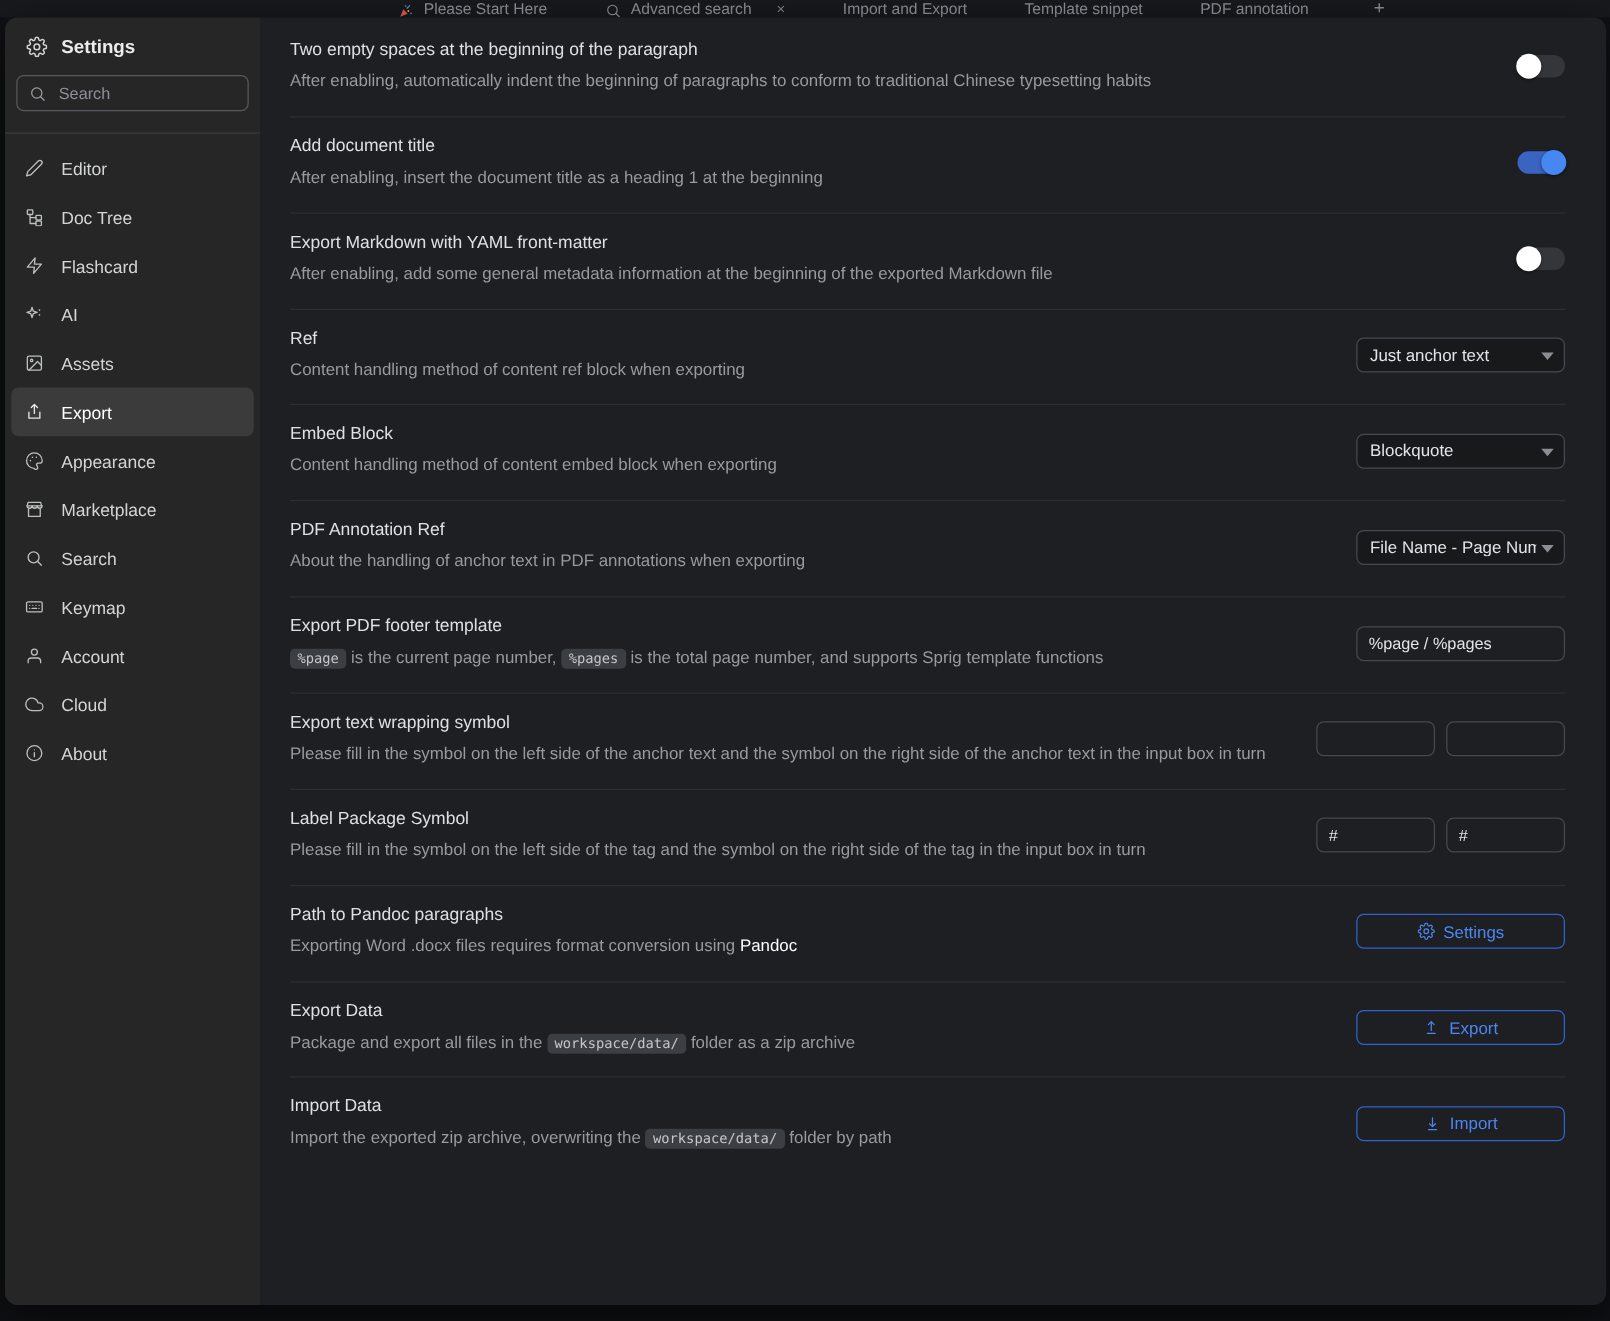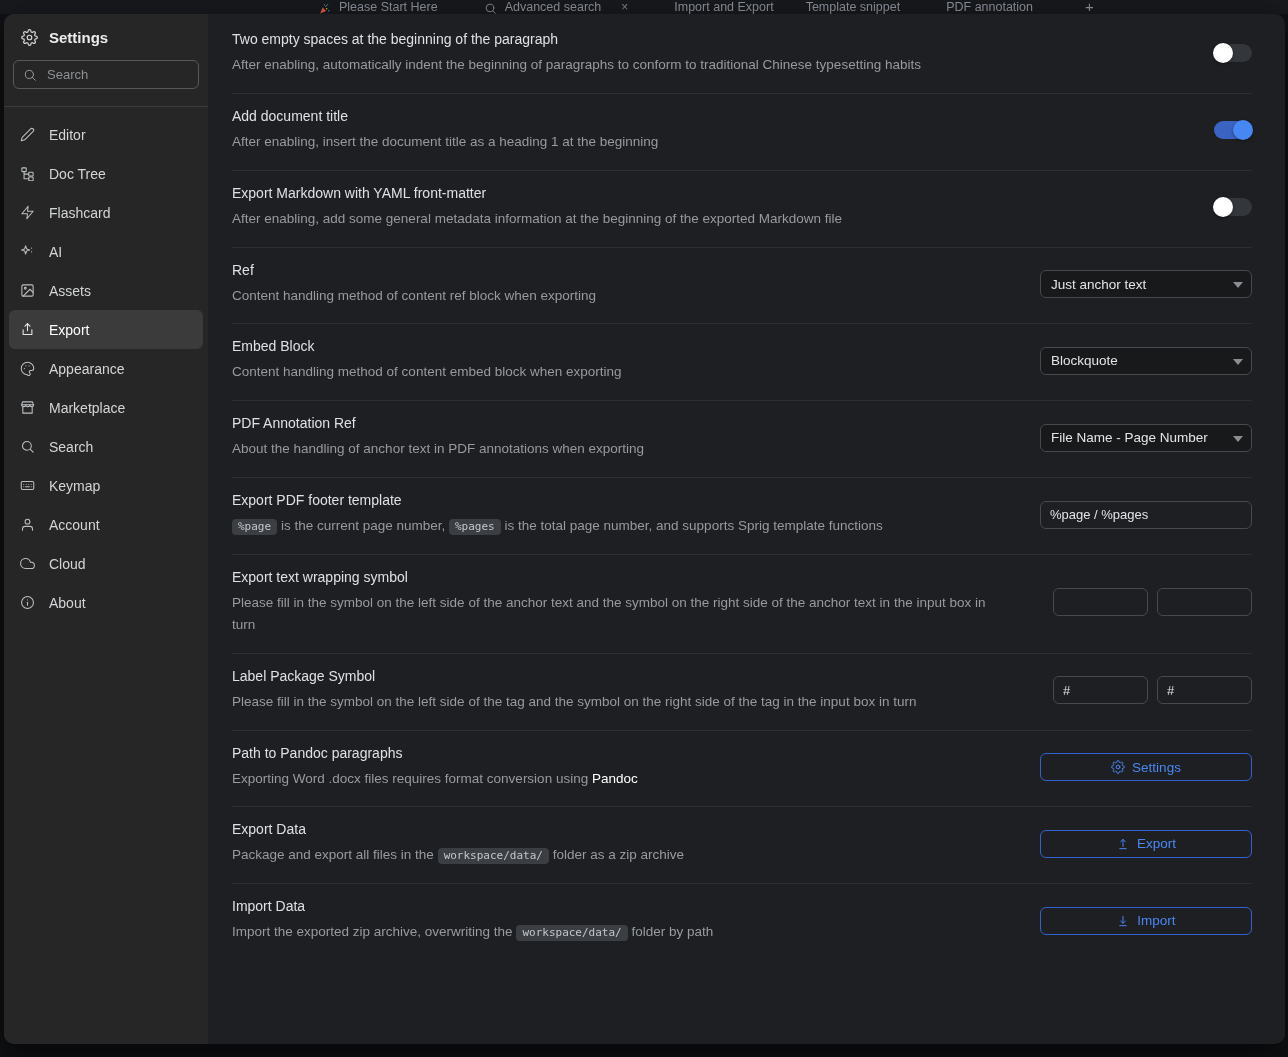--- a/index.html
+++ b/index.html
@@ -39,21 +39,21 @@
   .sb-item.selected .icn{color:#e8e8e8}
 
   .content{flex:1;padding:3px 33px 0 24px;overflow:hidden;min-width:0}
   .row{display:flex;align-items:center;gap:40px;padding:14px 0 17px;border-bottom:1px solid #2c2e32}
   .row:last-child{border-bottom:none}
   .row-text{flex:1;min-width:0}
   .row-title{color:#dee0e3;font-size:14px;margin-bottom:7px}
   .row-desc{color:#979a9f;font-size:13.5px;line-height:1.62}
   .chip{background:#3b3e42;color:#c3c7cb;font-family:"DejaVu Sans Mono",monospace;font-size:11px;padding:1px 6px 2px;border-radius:4px}
   .desc-link{color:#ffffff;cursor:pointer}
-  .row-ctl{width:212px;flex-shrink:0;display:flex;justify-content:flex-end;align-items:flex-end;gap:9px}
+  .row-ctl{width:167px;flex-shrink:0;display:flex;justify-content:flex-end;align-items:flex-end;gap:9px}
 
   .toggle{width:38px;height:18px;border-radius:10px;background:#33363b;position:relative;cursor:pointer;flex-shrink:0}
   .toggle .knob{position:absolute;width:20px;height:20px;border-radius:50%;background:#fff;top:-1px;left:-1px;box-shadow:0 1px 3px rgba(0,0,0,.45)}
   .toggle.on{background:#3b63c2}
   .toggle.on .knob{left:auto;right:-1px;background:#4787f3}
 
   .select{width:100%;height:28px;background:#18191b;border:1px solid #46494e;border-radius:6px;display:flex;align-items:center;padding:0 22px 0 10px;color:#e2e4e7;font-size:13.5px;position:relative;cursor:pointer;box-sizing:border-box}
   .select .val{overflow:hidden;white-space:nowrap;flex:1}
   .select .caret{position:absolute;right:8px;top:11px;width:0;height:0;border-left:5px solid transparent;border-right:5px solid transparent;border-top:6px solid #8a8e93}
 
@@ -88,21 +88,21 @@
           <circle cx="11" cy="11" r="7"></circle>
           <line x1="21" y1="21" x2="16.2" y2="16.2"></line>
         </svg>
       </span>
       <span>Advanced search</span>
       <span class="tab-close">×</span>
     </div>
     <div class="tab" style="margin-left: 46px;">
       <span>Import and Export</span>
     </div>
-    <div class="tab" style="margin-left: 32px; text-align: center;">
+    <div class="tab" style="margin-left: 46px; text-align: center;">
       <span>Template snippet</span>
     </div>
     <div class="tab" style="margin-left: 46px; align-items: flex-end;">
       <span>PDF annotation</span>
     </div>
     <span class="tab-add">+</span>
   </div>
 
 <div class="dialog">
   <div class="sidebar">

